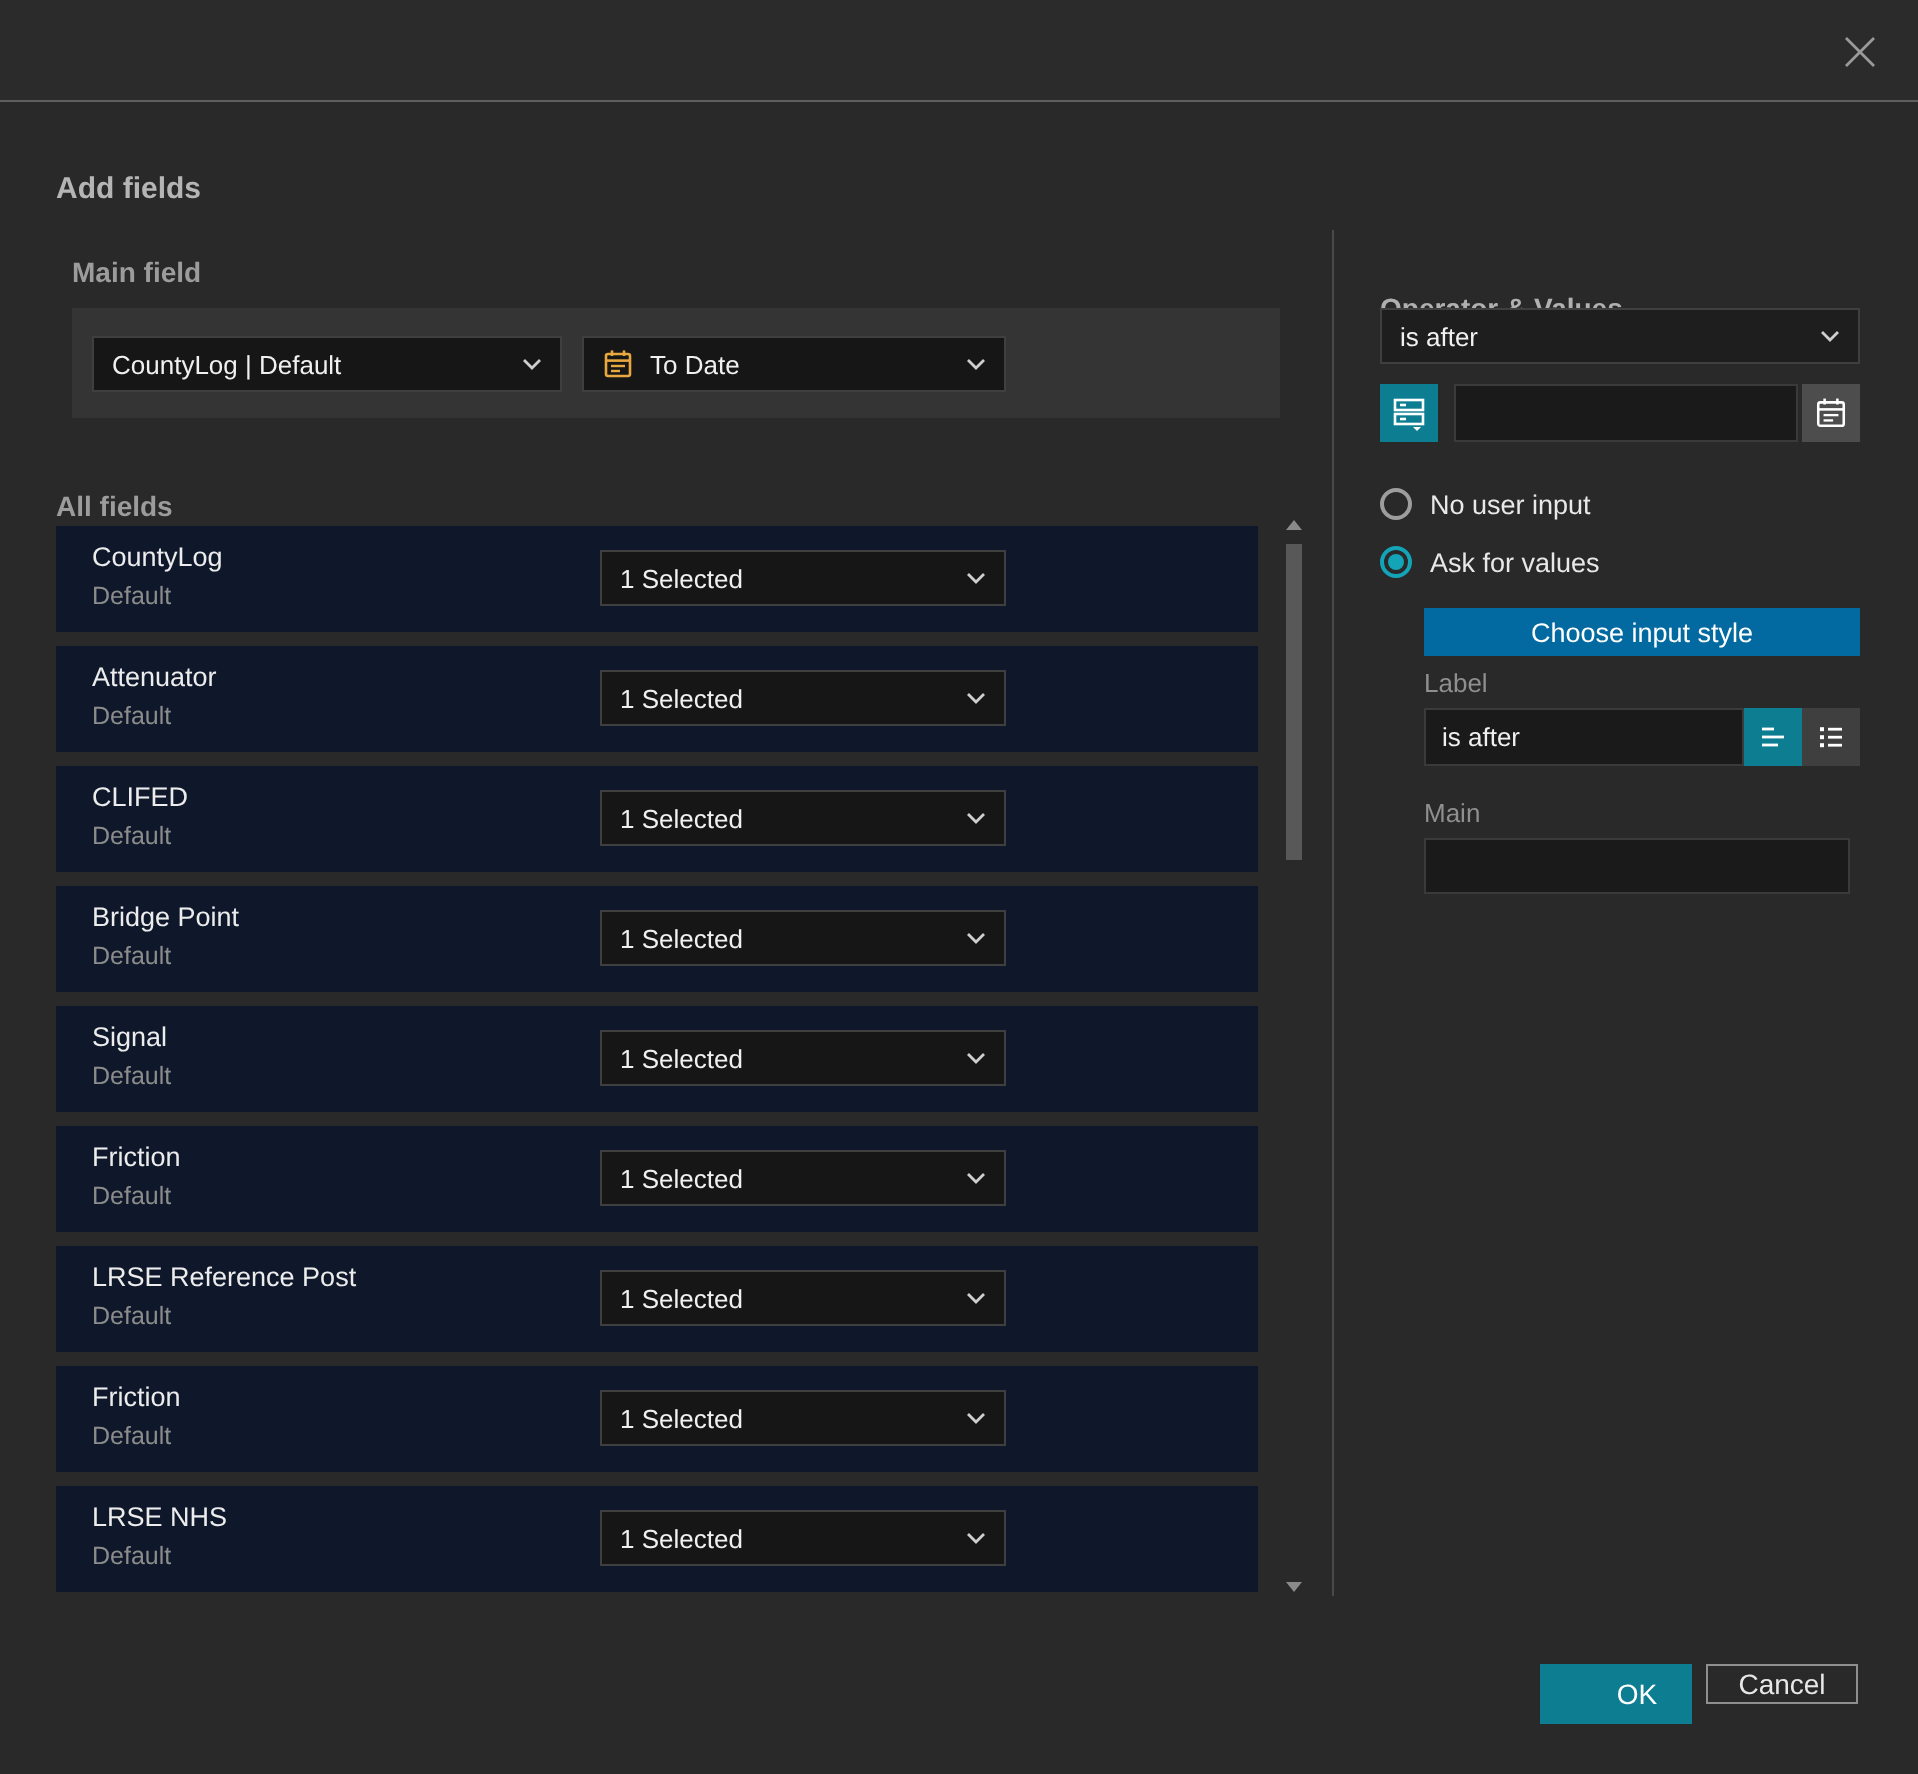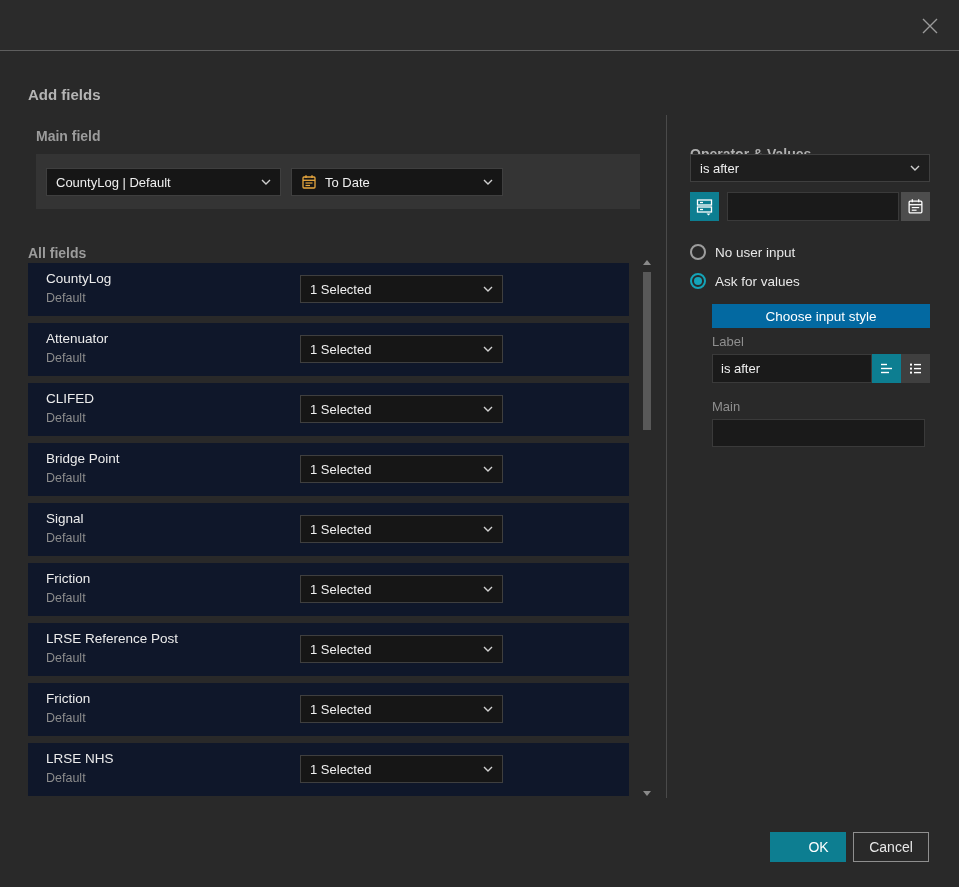--- a/index.html
+++ b/index.html
@@ -103,21 +103,21 @@
   .toggle-list { left: 901px; background: #3f3f3f; }
   .hint-input { position: absolute; left: 712px; top: 419px; width: 213px; height: 28px; }
 
   
   .ok-btn {
     position: absolute; left: 770px; top: 832px; width: 76px; height: 30px;
     background: #0d7e91; border: none; color: #fff; font-size: 14px;
     font-family: "Liberation Sans", sans-serif; cursor: pointer; padding-left: 21px;
   }
   .cancel-btn {
-    position: absolute; left: 853px; top: 832px; width: 76px; height: 30px;
+    position: absolute; left: 853px; top: 832px; width: 76px; height: 20px;
     background: transparent; border: 1px solid #8f8f8f; color: #e8e8e8; font-size: 14px;
     font-family: "Liberation Sans", sans-serif; cursor: pointer;
   }
 </style>
 </head>
 <body>
 
 <div class="header">
   <svg class="close-btn" viewBox="0 0 18 18">
     <path d="M2 2 L16 16 M16 2 L2 16" stroke="#9a9a9a" stroke-width="1.4" fill="none"></path>

